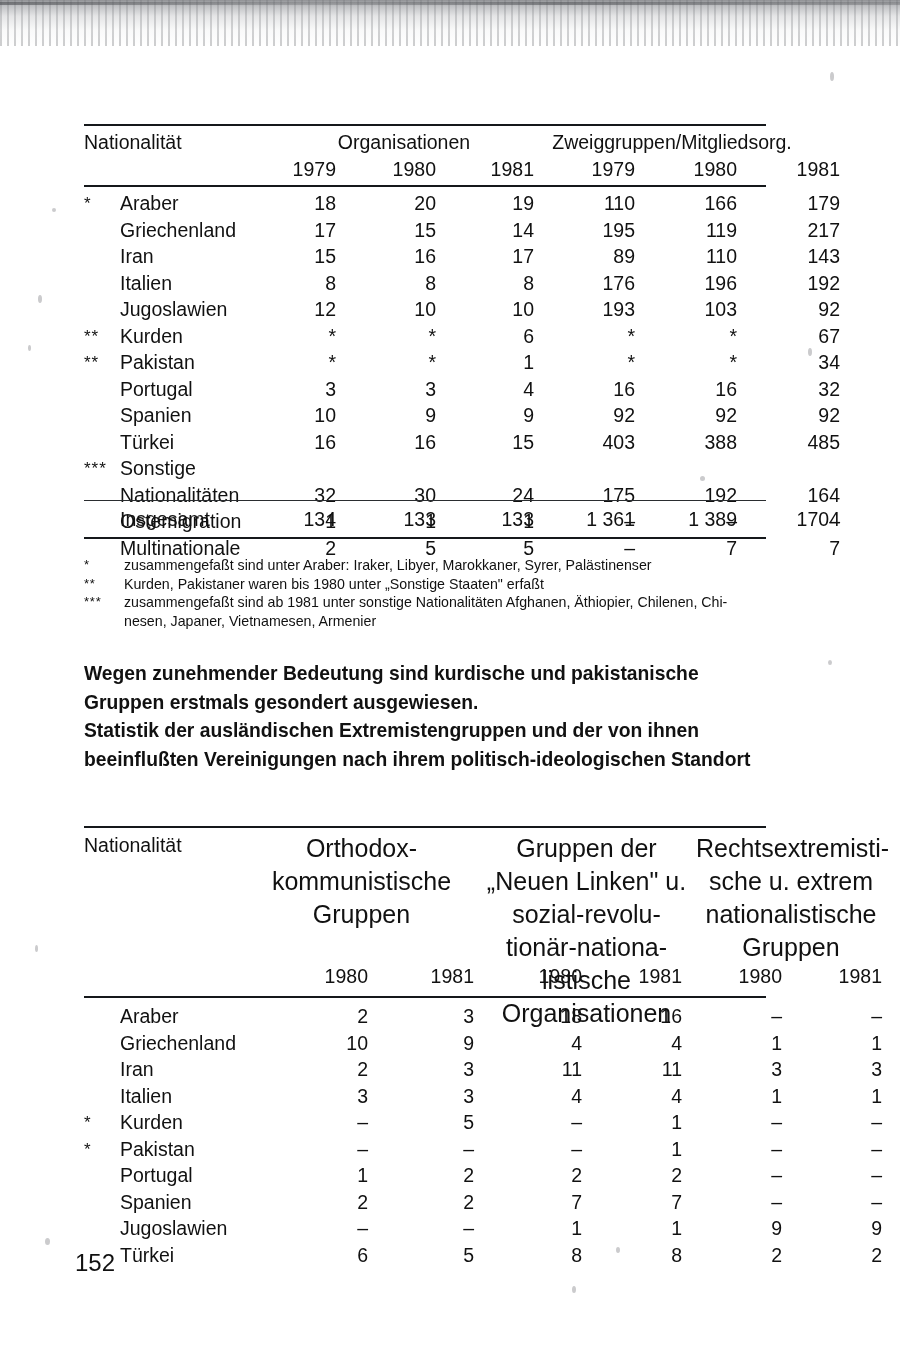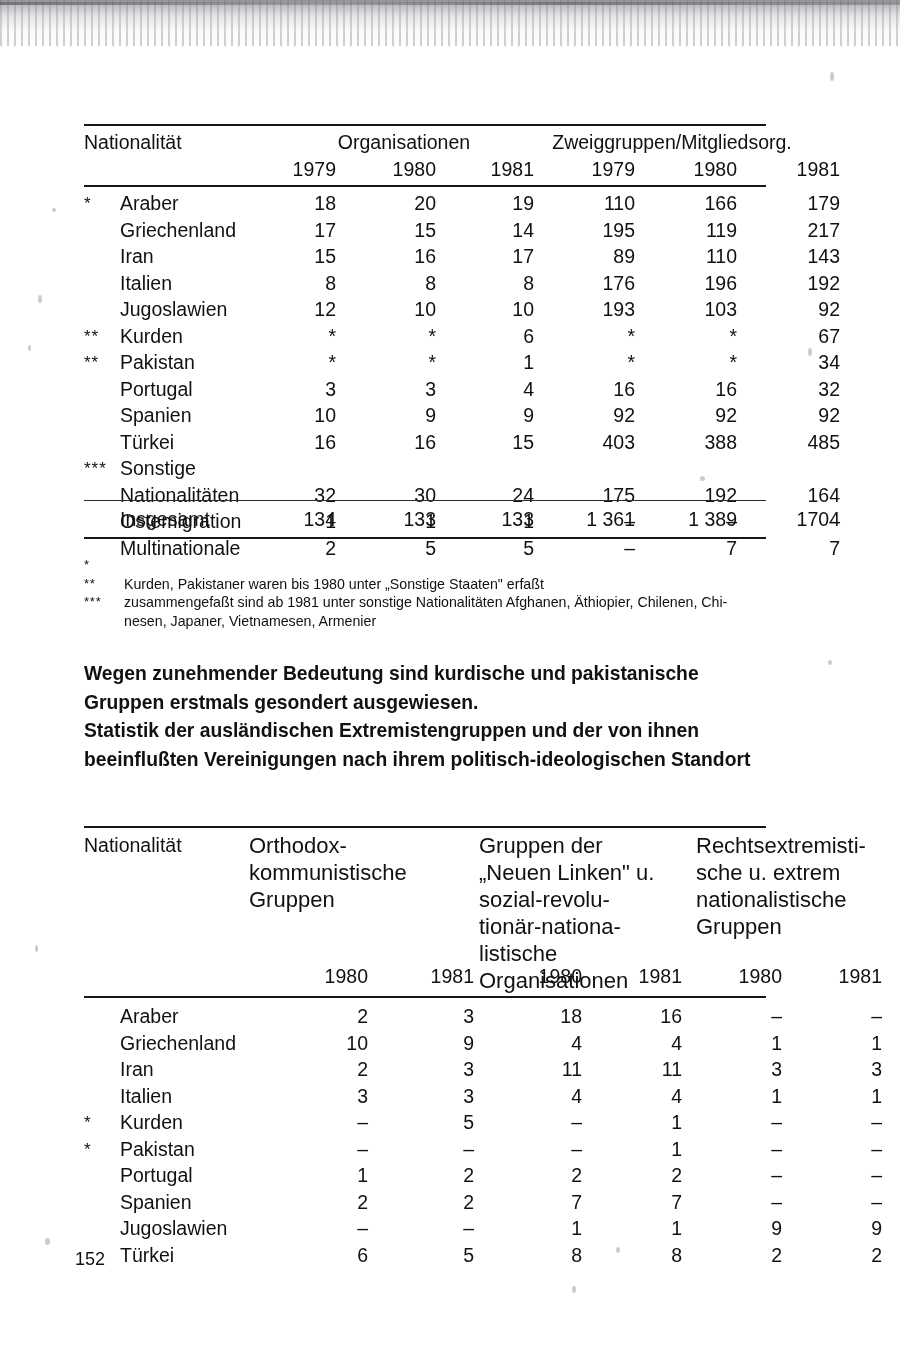--- a/index.html
+++ b/index.html
@@ -150,30 +150,31 @@
     top: 660px;
     width: 700px;
     font-size: 19.3px;
     line-height: 28.6px;
   }
   #body-text p { margin: 0; font-weight: bold; }
 
   
   .grp-hdr {
     position: absolute;
-    font-size: 22px;
-    line-height: 27px;
+    text-align: center;
+    font-size: 25px;
+    line-height: 33px;
     white-space: pre-line;
   }
 
   #pageno {
     position: absolute;
     left: 75px;
     top: 1249px;
-    font-size: 18px;
+    font-size: 24px;
   }
 </style>
 </head>
 <body>
 
 <div id="page">
 
   <div class="rule" style="top:124px;"></div>
 
   <div class="tbl" style="top:129px;">
@@ -331,21 +332,21 @@
       <span class="cell num t1c3">133</span>
       <span class="cell num t1c4">1 361</span>
       <span class="cell num t1c5">1 389</span>
       <span class="cell num t1c6">1704</span>
     </div>
   </div>
 
   <div class="rule" style="top:537px;"></div>
 
   <div id="footnotes">
-      <div class="fn-row"><span class="fn-mark">*</span></div>
+      <div class="fn-row"><span class="fn-mark">*</span><span>zusammengefaßt sind unter Araber: Iraker, Libyer, Marokkaner, Syrer, Palästinenser</span></div>
       <div class="fn-row"><span class="fn-mark">**</span><span>Kurden, Pakistaner waren bis 1980 unter „Sonstige Staaten" erfaßt</span></div>
       <div class="fn-row"><span class="fn-mark">***</span><span>zusammengefaßt sind ab 1981 unter sonstige Nationalitäten Afghanen, Äthiopier, Chilenen, Chi-</span></div>
       <div class="fn-cont">nesen, Japaner, Vietnamesen, Armenier</div>
     </div>
 
   <div id="body-text">
       <p>Wegen zunehmender Bedeutung sind kurdische und pakistanische Gruppen erstmals gesondert ausgewiesen.</p>
       <p>Statistik der ausländischen Extremistengruppen und der von ihnen beeinflußten Vereinigungen nach ihrem politisch-ideologischen Standort</p>
     </div>
 

